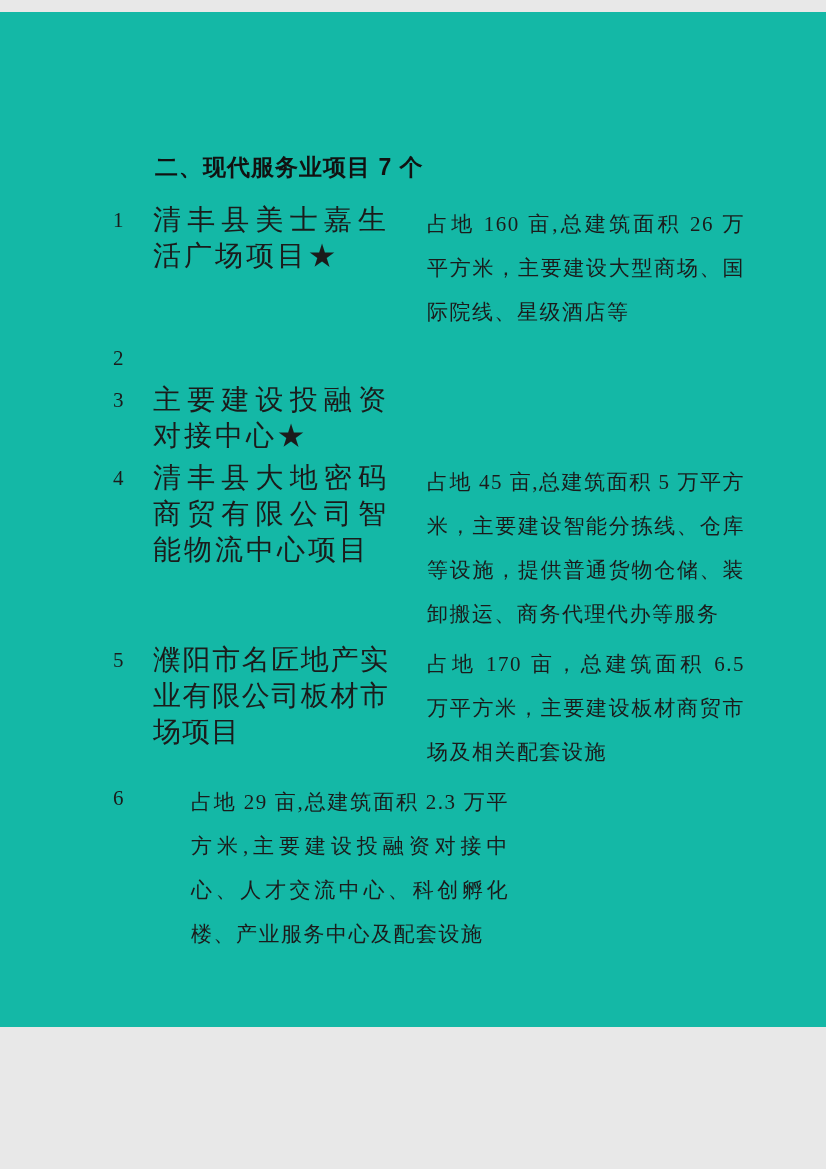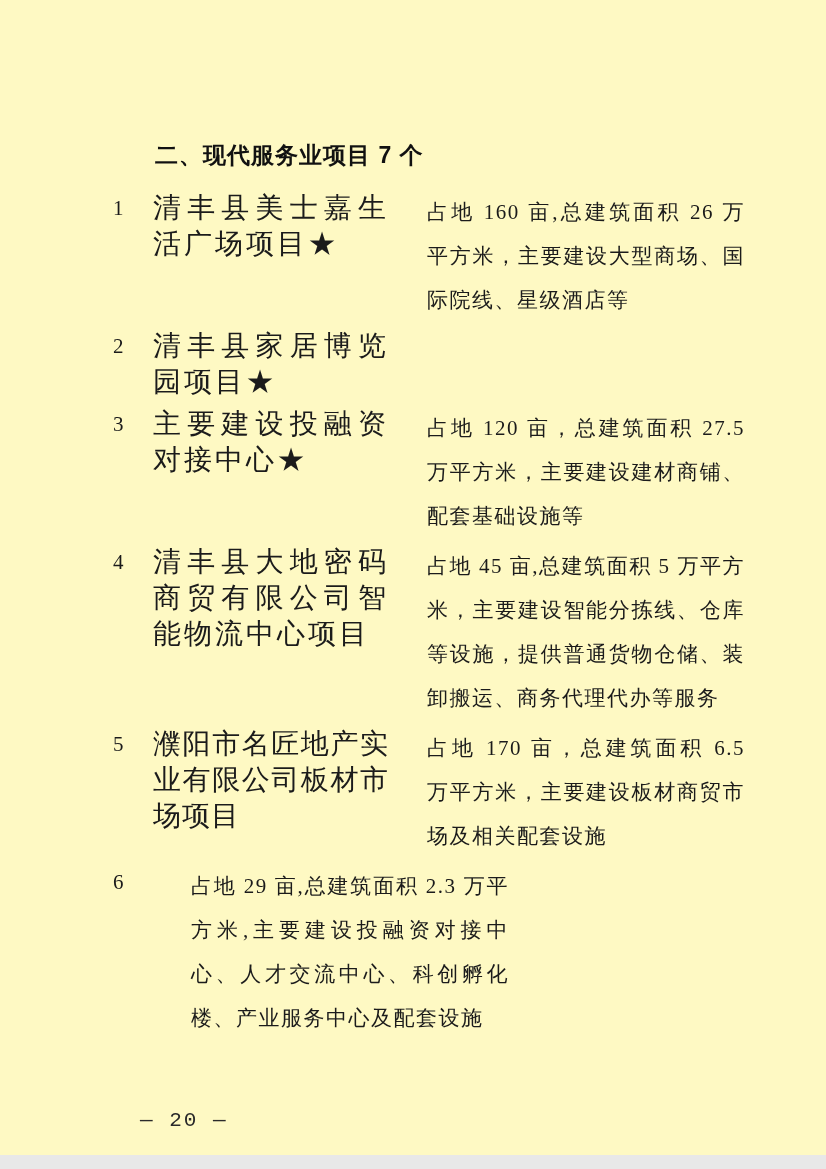--- a/index.html
+++ b/index.html
@@ -3,23 +3,23 @@
 <meta charset="utf-8">
 <style>
   html, body {
     margin: 0;
     padding: 0;
     background: #e8e8e8;
   }
   .page {
     position: relative;
     width: 826px;
-    height: 1155px;
-    margin: 0 auto;
-    background: #fef9c3;
+    height: 1015px;
+    margin: 12px auto;
+    background: #14b8a6;
     color: #1b1b1b;
     font-family: "Liberation Serif", serif;
     overflow: hidden;
   }
   .section-title {
     position: absolute;
     left: 155px;
     top: 140px;
     font-family: "Liberation Sans", sans-serif;
     font-weight: 700;
@@ -88,27 +88,25 @@
   <div class="items">
 
     <div class="item">
       <div class="item-num">1</div>
       <div class="item-name">清丰县美士嘉生活广场项目★</div>
       <div class="item-desc">占地 160 亩,总建筑面积 26 万平方米，主要建设大型商场、国际院线、星级酒店等</div>
     </div>
 
     <div class="item">
       <div class="item-num">2</div>
-      <div class="item-name">清丰县家居博览园项目★</div>
     </div>
 
     <div class="item">
       <div class="item-num">3</div>
       <div class="item-name">主要建设投融资对接中心★</div>
-      <div class="item-desc">占地 120 亩，总建筑面积 27.5 万平方米，主要建设建材商铺、配套基础设施等</div>
     </div>
 
     <div class="item">
       <div class="item-num">4</div>
       <div class="item-name">清丰县大地密码商贸有限公司智能物流中心项目</div>
       <div class="item-desc">占地 45 亩,总建筑面积 5 万平方米，主要建设智能分拣线、仓库等设施，提供普通货物仓储、装卸搬运、商务代理代办等服务</div>
     </div>
 
     <div class="item">
       <div class="item-num">5</div>

